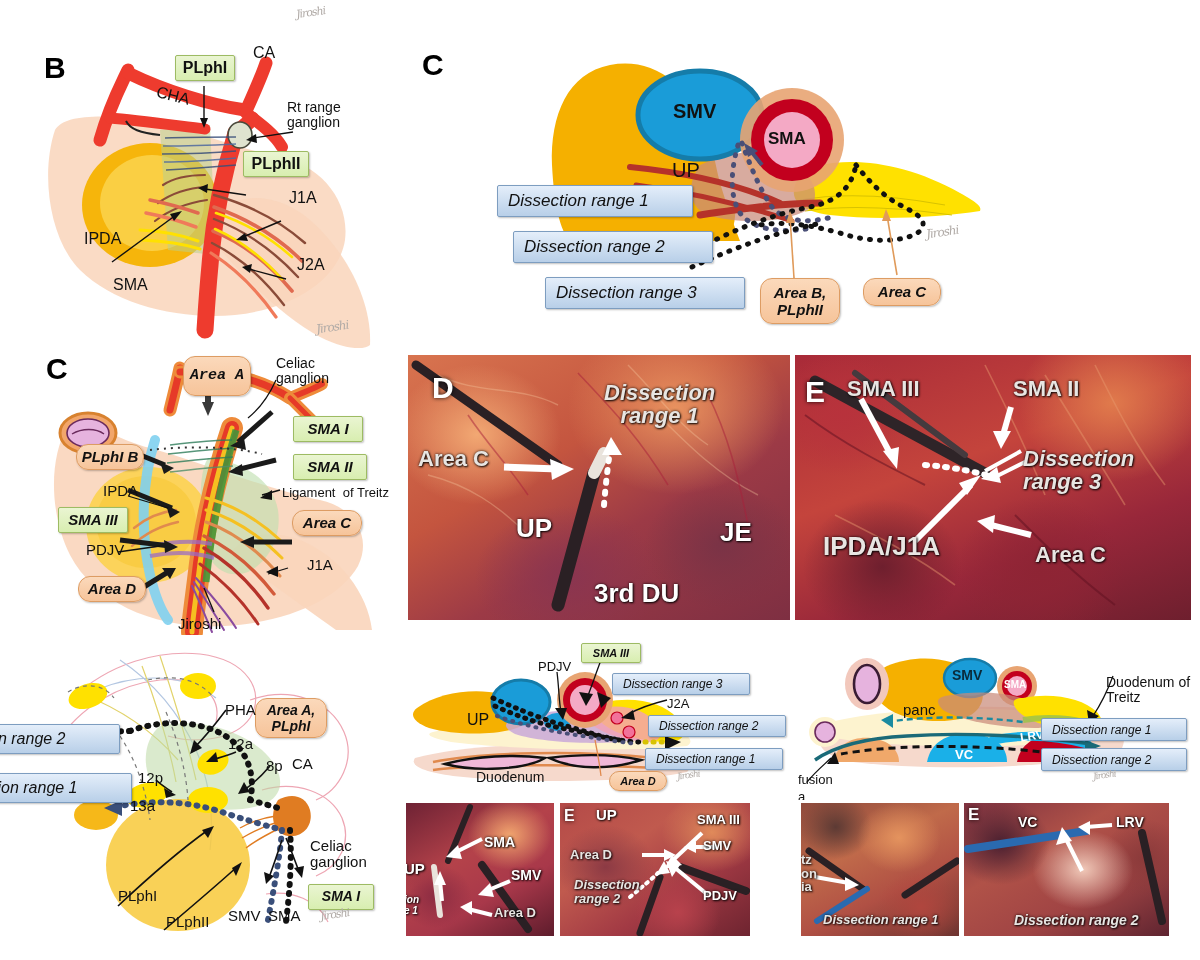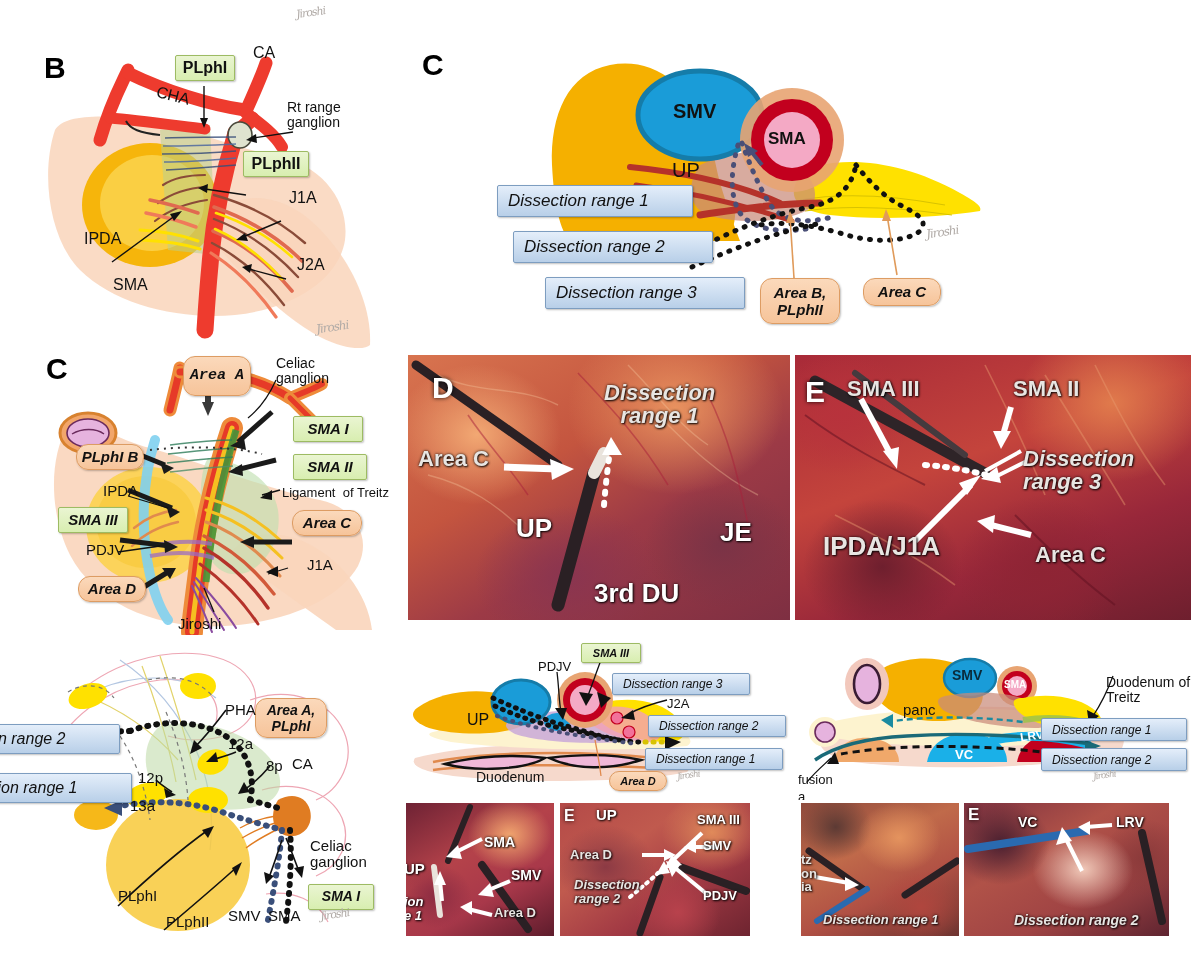--- a/index.html
+++ b/index.html
@@ -635,21 +635,21 @@
       <polygon points="72,92 84,80 88,94" fill="#fff"></polygon>
       <path d="M86 112 L62 106" stroke="#fff" stroke-width="4"></path>
       <polygon points="54,104 66,98 66,112" fill="#fff"></polygon>
       <path d="M36 98 L34 78" stroke="#fff" stroke-width="4"></path>
       <polygon points="34,68 28,82 40,82" fill="#fff"></polygon>
     </svg>
     <div class="photo-lbl" style="left:78px; top:32px; font-size:14px;">SMA</div>
     <div class="photo-lbl" style="left:105px; top:65px; font-size:14px;">SMV</div>
     <div class="photo-lbl" style="left:-2px; top:58px; font-size:15px;">UP</div>
     <div class="photo-lbl grey" style="left:88px; top:103px; font-size:13px;">Area D</div>
-    <div class="photo-lbl ital" style="left:-2px; top:92px; font-size:13px;">ion
+    <div class="photo-lbl ital" style="left:-2px; top:92px; font-size:10px;">ion
 e 1</div>
   </div>
 
   <div class="panel photo" style="left:560px; top:803px; width:190px; height:133px;
               background:
                 radial-gradient(ellipse 70px 60px at 24% 48%, #8c3a44 0%, rgba(140,58,68,0) 70%),
                 radial-gradient(ellipse 70px 55px at 80% 22%, #e08a5a 0%, rgba(224,138,90,0) 72%),
                 radial-gradient(ellipse 60px 55px at 62% 82%, #b8424c 0%, rgba(184,66,76,0) 72%),
                 linear-gradient(145deg,#b44a48 0%, #c05a4e 34%, #a23a44 64%, #6e2430 100%);">
     <svg width="190" height="133" viewBox="0 0 190 133" style="position:absolute;left:0;top:0;">

